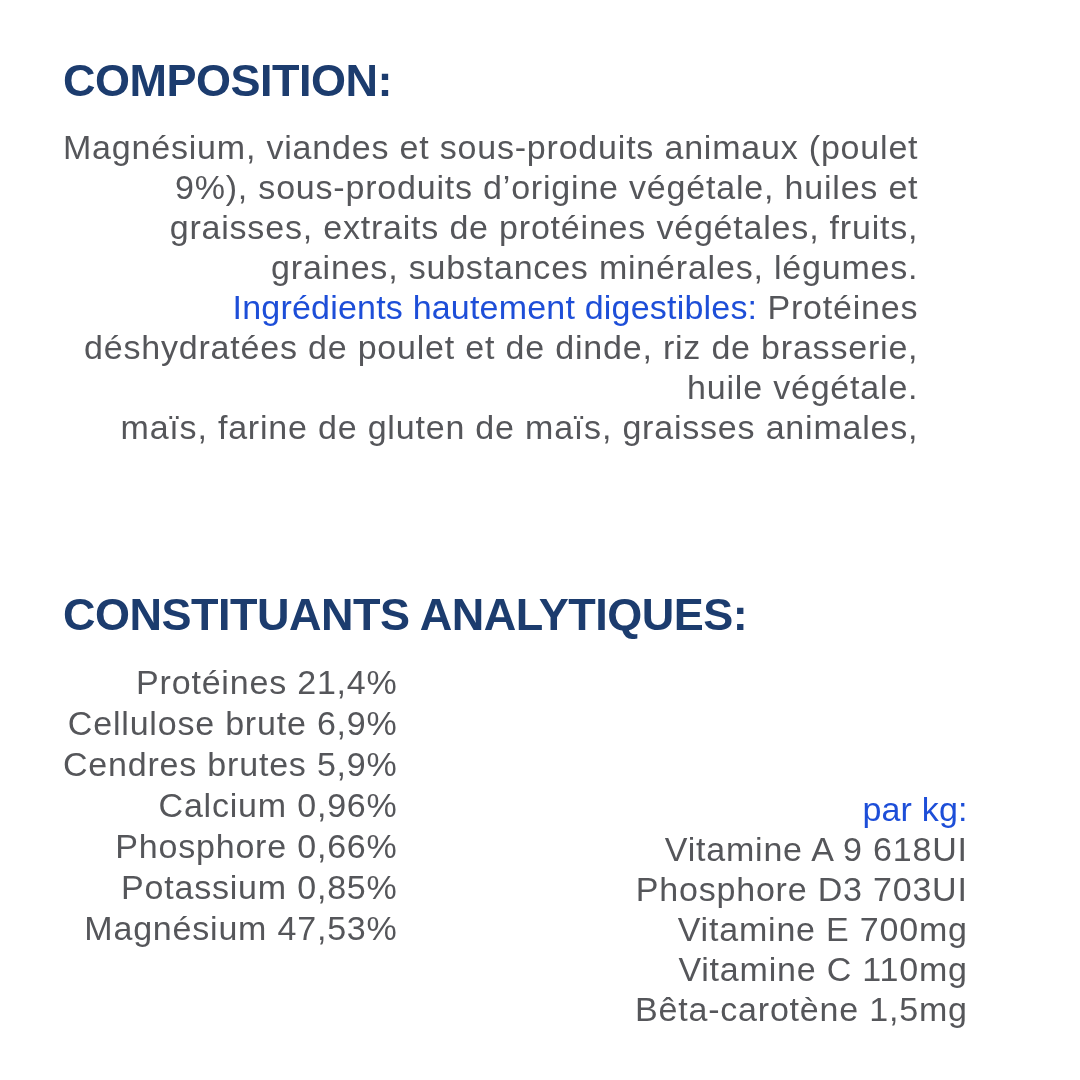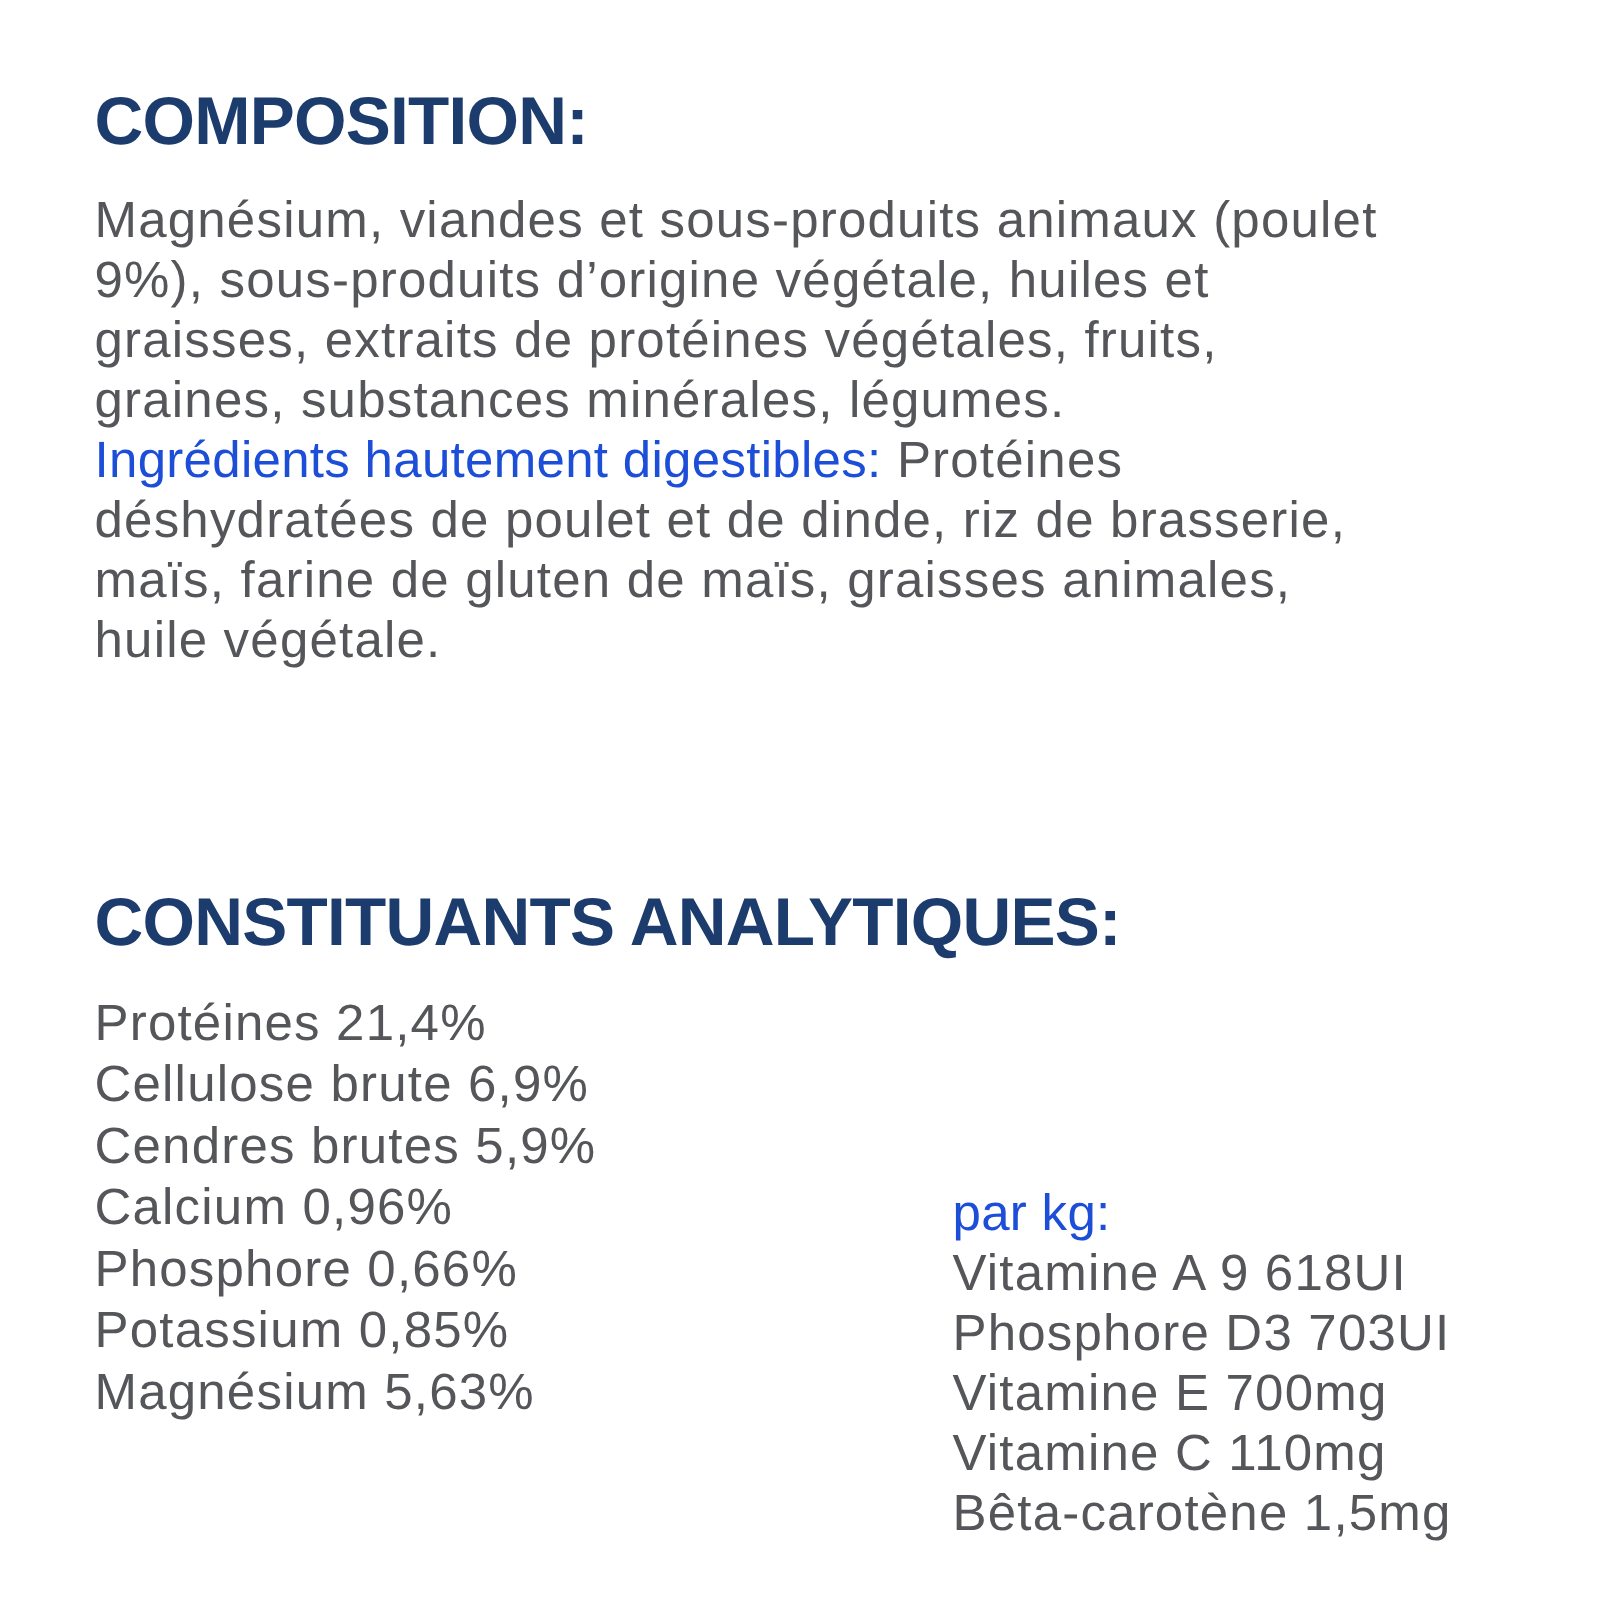--- a/index.html
+++ b/index.html
@@ -3,20 +3,21 @@
 <meta charset="utf-8">
 <style>
   html, body { margin: 0; padding: 0; background: #ffffff; }
   .page {
     position: relative;
     width: 1080px;
     height: 1049px;
     background: #ffffff;
     overflow: hidden;
     font-family: "Liberation Sans", sans-serif;
+    text-align: right;
   }
   .heading {
     position: absolute;
     left: 63px;
     color: #1c3c6e;
     font-weight: bold;
     font-size: 45px;
     line-height: 48px;
     letter-spacing: -0.5px;
     white-space: nowrap;
@@ -51,34 +52,34 @@
 
   <div class="heading" id="heading-composition">COMPOSITION:</div>
 
   <div class="bodytext" id="composition-paragraph">
     <div class="line">Magnésium, viandes et sous-produits animaux (poulet</div>
     <div class="line">9%), sous-produits d’origine végétale, huiles et</div>
     <div class="line">graisses, extraits de protéines végétales, fruits,</div>
     <div class="line">graines, substances minérales, légumes.</div>
     <div class="line"><span class="bold-label">Ingrédients hautement digestibles:</span><span> Protéines</span></div>
     <div class="line">déshydratées de poulet et de dinde, riz de brasserie,</div>
+    <div class="line">huile végétale.</div>
     <div class="line">maïs, farine de gluten de maïs, graisses animales,</div>
-    <div class="line">huile végétale.</div>
   </div>
 
   <div class="heading" id="heading-analytics">CONSTITUANTS ANALYTIQUES:</div>
 
   <div class="bodytext" id="nutrient-list">
     <div class="line">Protéines 21,4%</div>
     <div class="line">Cellulose brute 6,9%</div>
     <div class="line">Cendres brutes 5,9%</div>
     <div class="line">Calcium 0,96%</div>
     <div class="line">Phosphore 0,66%</div>
     <div class="line">Potassium 0,85%</div>
-    <div class="line">Magnésium 5,63%</div>
+    <div class="line">Magnésium 47,53%</div>
   </div>
 
   <div class="bodytext" id="per-kg-block">
     <div class="line bold-label">par kg:</div>
     <div class="line">Vitamine A 9 618UI</div>
     <div class="line">Phosphore D3 703UI</div>
     <div class="line">Vitamine E 700mg</div>
     <div class="line">Vitamine C 110mg</div>
     <div class="line">Bêta-carotène 1,5mg</div>
   </div>

